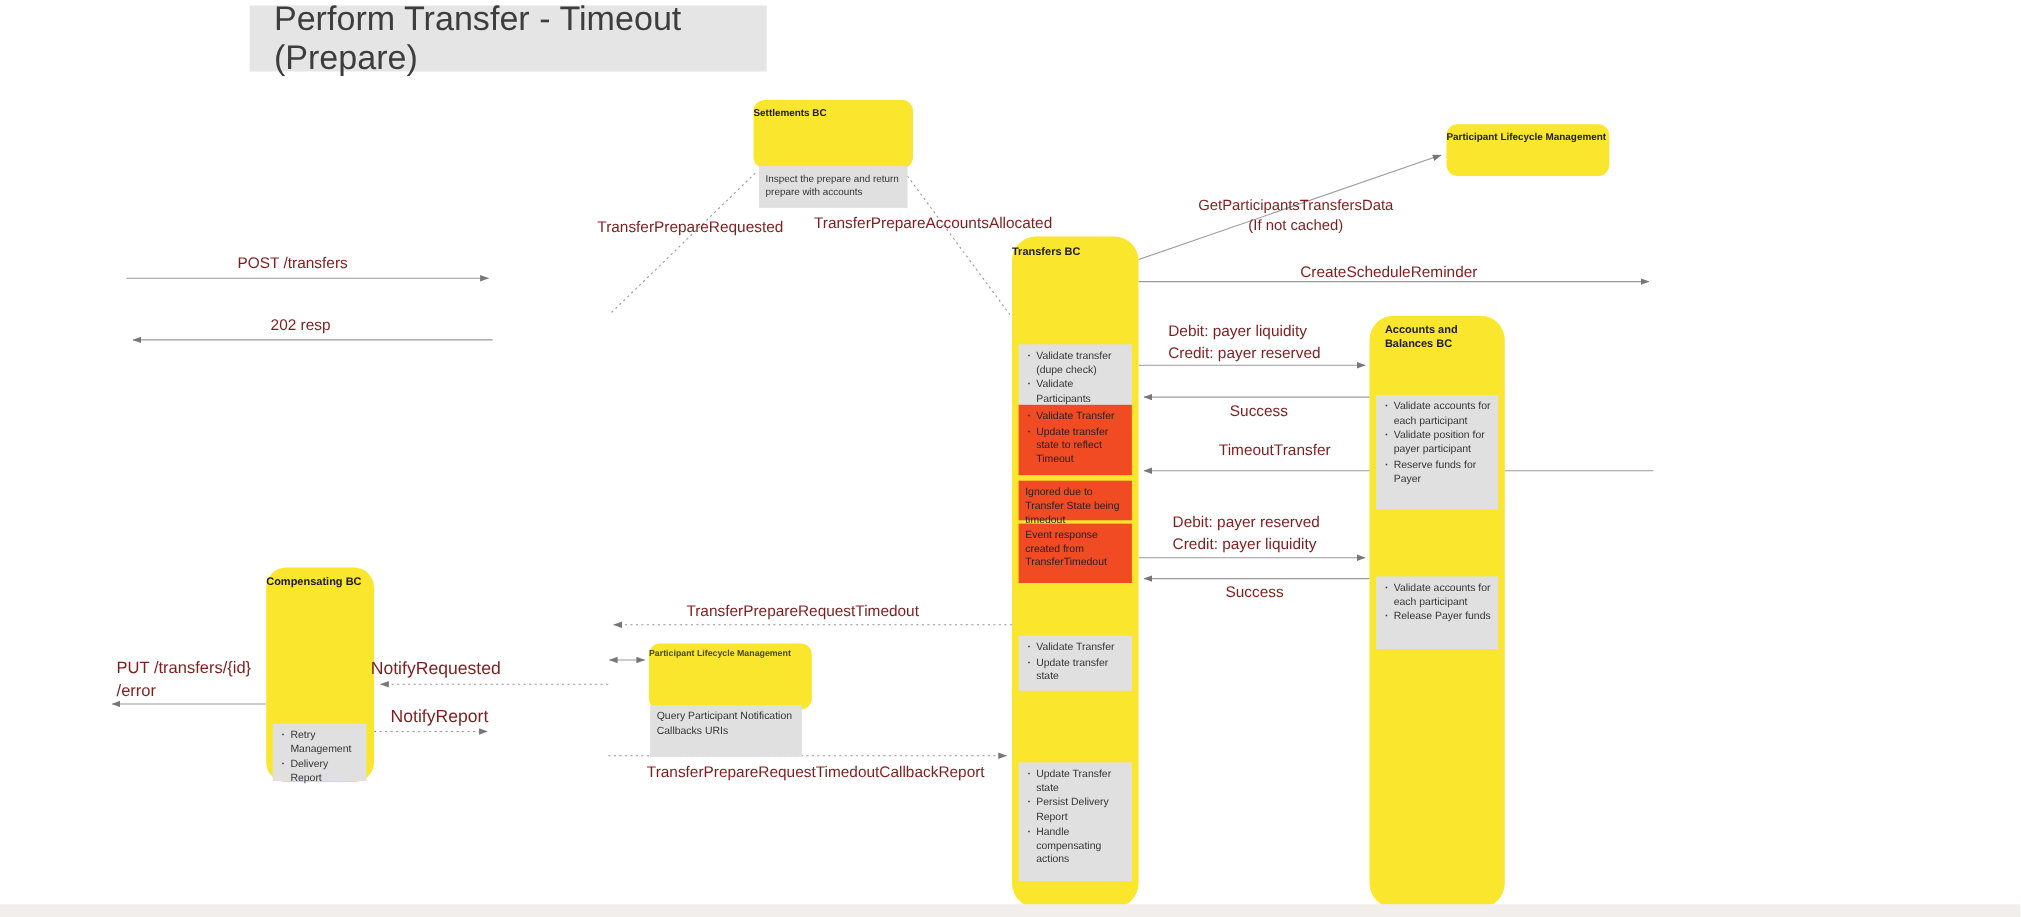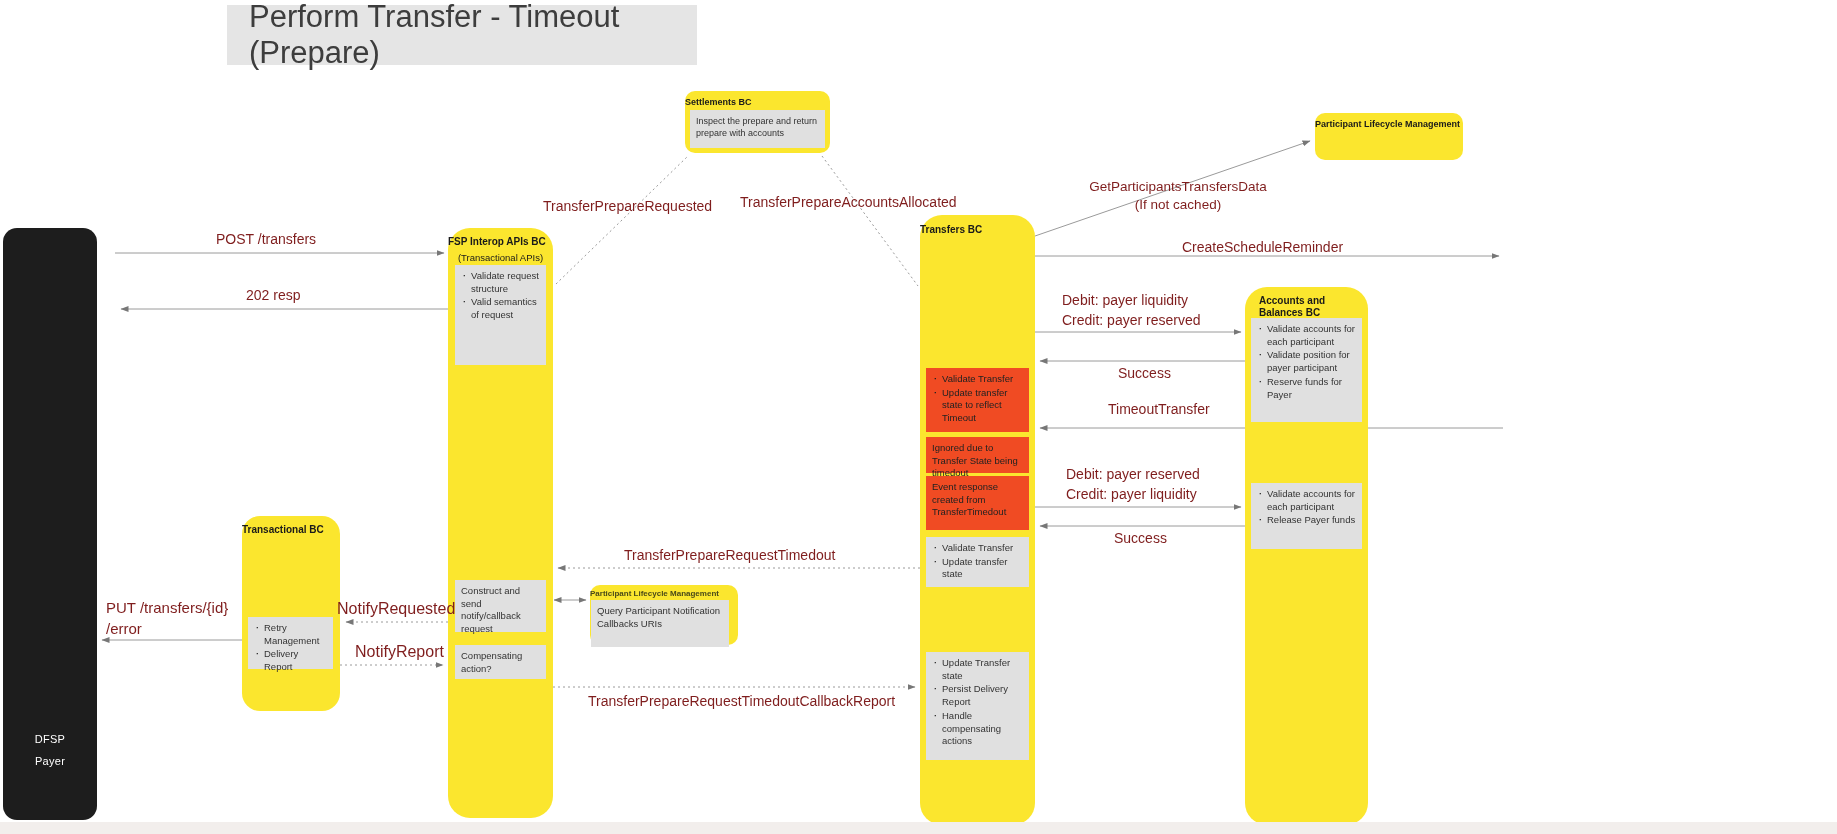--- a/index.html
+++ b/index.html
@@ -16,21 +16,21 @@
     display:flex;align-items:center;padding-left:22px;font-size:31px;color:#3d3d3d;}
   
   .actor{left:3px;top:228px;width:94px;height:592px;background:#1d1d1d;border-radius:14px;
     color:#fff;font-size:11px;}
   .actor .nm{position:absolute;left:0;width:100%;text-align:center;letter-spacing:.3px;}
   
   .col{background:var(--yellow);border-radius:22px;}
   .ybox{background:var(--yellow);border-radius:10px;}
   .hdr{position:absolute;left:0;width:100%;text-align:left;font-size:10px;font-weight:bold;color:var(--ink);line-height:1.15;}
   .sub{position:absolute;left:0;width:100%;text-align:center;font-size:9.5px;color:var(--ink);}
-  .note{background:var(--gray);color:var(--note-ink);font-size:9.5px;line-height:1.34;padding:5px 5px 5px 6px;}
+  .note{background:var(--gray);color:var(--note-ink);font-size:9.5px;line-height:1.34;padding:5px 5px 5px 6px;margin-top:41px;}
   .rednote{background:var(--red);color:#222;font-size:9.5px;line-height:1.34;padding:5px 5px 5px 6px;}
   .blist{margin:0;padding:0;list-style:none;}
   .blist li{position:relative;padding-left:10px;margin:0 0 1px 0;}
   .blist li::before{content:"\00B7";position:absolute;left:2px;font-weight:bold;}
   
   .msg{font-size:14px;color:#7f1d1d;white-space:pre-line;line-height:1.3;}
   .msg.big{font-size:16px;}
   .msg.center{text-align:center;}
   svg.wires{position:absolute;left:0;top:0;}
   .bottom-strip{left:0;top:822px;width:1837px;height:12px;background:#f2eeec;}
@@ -65,59 +65,50 @@
       <line x1="554" y1="600" x2="586" y2="600" marker-start="url(#arrS)" marker-end="url(#arr)"></line>
       <line x1="553" y1="622" x2="346" y2="622" stroke-dasharray="2 3" marker-end="url(#arr)"></line>
       <line x1="340" y1="665" x2="443" y2="665" stroke-dasharray="2 3" marker-end="url(#arr)"></line>
       <line x1="242" y1="640" x2="102" y2="640" marker-end="url(#arr)"></line>
       <line x1="553" y1="687" x2="915" y2="687" stroke-dasharray="2 3" marker-end="url(#arr)"></line>
     </g>
   </svg>
 
   <div class="abs title-box">Perform Transfer - Timeout (Prepare)</div>
 
-  <div class="abs actor">
-    <div class="nm" style="top:505px">DFSP</div>
-    <div class="nm" style="top:527px">Payer</div>
-  </div>
 
   <div class="abs ybox" style="left:685px;top:91px;width:145px;height:62px">
     <div class="hdr" style="top:6px;font-size:9px">Settlements BC</div>
     <div class="abs note" style="left:5px;top:19px;width:135px;height:38px;font-size:9px">Inspect the prepare and return prepare with accounts</div>
   </div>
 
   <div class="abs ybox" style="left:1315px;top:113px;width:148px;height:47px">
     <div class="hdr" style="top:6px;font-size:9px;font-weight:600">Participant Lifecycle Management</div>
   </div>
 
-  <div class="abs col" style="left:448px;top:228px;width:105px;height:590px">
-    <div class="hdr" style="top:8px">FSP Interop APIs BC</div>
-    <div class="sub" style="top:24px">(Transactional APIs)</div>
-    <div class="abs note" style="left:7px;top:37px;width:91px;height:100px">
-      <ul class="blist">
-        <li>Validate request structure</li>
-        <li>Valid semantics of request</li>
-      </ul>
-    </div>
-    <div class="abs note" style="left:7px;top:352px;width:91px;height:52px">Construct and send notify/callback request</div>
-    <div class="abs note" style="left:7px;top:417px;width:91px;height:34px">Compensating action?</div>
-  </div>
 
   <div class="abs col" style="left:242px;top:516px;width:98px;height:195px;border-radius:18px">
-    <div class="hdr" style="top:8px">Transactional BC</div>
+    <div class="hdr" style="top:8px">Compensating BC</div>
     <div class="abs note" style="left:6px;top:101px;width:85px;height:52px">
       <ul class="blist">
         <li>Retry Management</li>
         <li>Delivery Report</li>
       </ul>
     </div>
   </div>
 
   <div class="abs col" style="left:920px;top:215px;width:115px;height:610px">
     <div class="hdr" style="top:9px">Transfers BC</div>
+    <div class="abs note" style="left:6px;top:57px;width:103px;height:78px">
+      <ul class="blist">
+        <li>Validate transfer (dupe check)</li>
+        <li>Validate Participants</li>
+        <li>Create initial state</li>
+      </ul>
+    </div>
     <div class="abs rednote" style="left:6px;top:153px;width:103px;height:64px">
       <ul class="blist">
         <li>Validate Transfer</li>
         <li>Update transfer state to reflect Timeout</li>
       </ul>
     </div>
     <div class="abs rednote" style="left:6px;top:222px;width:103px;height:36px">Ignored due to Transfer State being timedout</div>
     <div class="abs rednote" style="left:6px;top:261px;width:103px;height:54px">Event response created from TransferTimedout</div>
     <div class="abs note" style="left:6px;top:322px;width:103px;height:50px">
       <ul class="blist">

